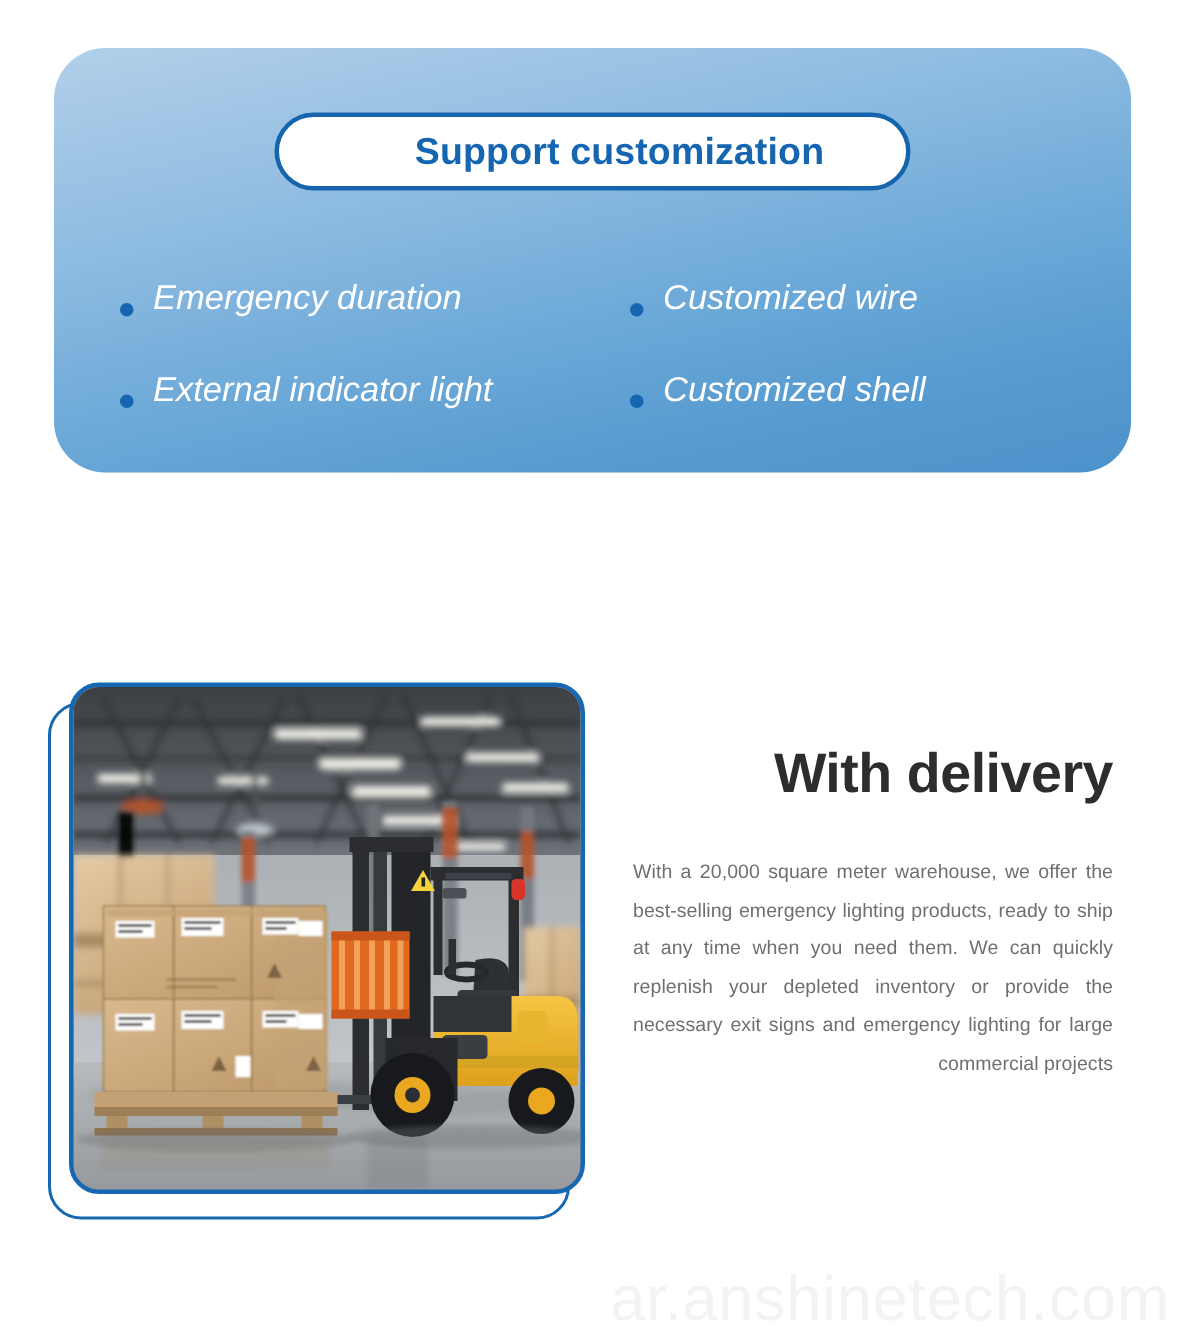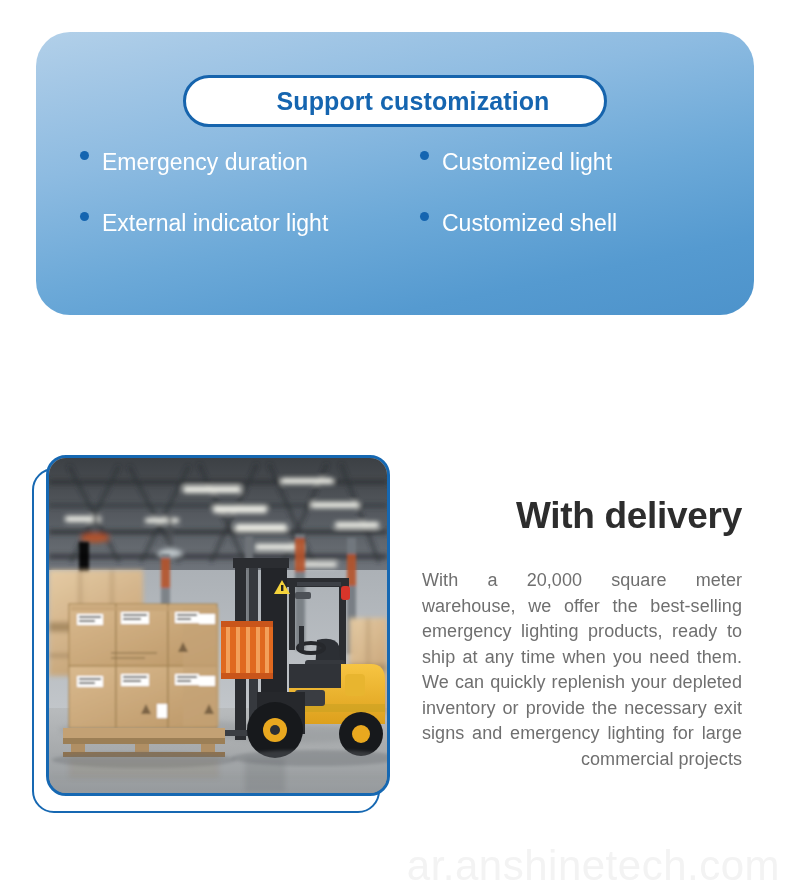--- a/index.html
+++ b/index.html
@@ -64,21 +64,22 @@
     position: absolute;
     left: 44px;
     top: 118px;
     width: 640px;
     display: grid;
     grid-template-columns: 340px 300px;
     grid-template-rows: 61px 61px;
   }
   .feature-item {
     display: flex;
-    align-items: flex-start;
+    align-items: flex-end;
+    font-style: italic;
   }
   .bullet-dot {
     width: 9px;
     height: 9px;
     border-radius: 50%;
     background: #1565b0;
     flex: 0 0 auto;
     margin-right: 13px;
     margin-top: 1px;
   }
@@ -134,21 +135,21 @@
     font-weight: bold;
     color: #2d2d2d;
     letter-spacing: -0.3px;
     line-height: 1.1;
   }
   .delivery-body {
     position: absolute;
     left: 422px;
     top: 568px;
     width: 320px;
-    font-size: 18px;
+    font-size: 13px;
     line-height: 25.5px;
     color: #6f6f6f;
     text-align: justify;
     text-align-last: right;
     letter-spacing: 0.05px;
   }
 
   
   .watermark {
     position: absolute;
@@ -175,21 +176,21 @@
 
   <div class="feature-grid">
 
     <div class="feature-item">
       <span class="bullet-dot"></span>
       <span class="feature-label">Emergency duration</span>
     </div>
 
     <div class="feature-item">
       <span class="bullet-dot"></span>
-      <span class="feature-label">Customized light</span>
+      <span class="feature-label">Customized wire</span>
     </div>
 
     <div class="feature-item">
       <span class="bullet-dot"></span>
       <span class="feature-label">External indicator light</span>
     </div>
 
     <div class="feature-item">
       <span class="bullet-dot"></span>
       <span class="feature-label">Customized shell</span>

